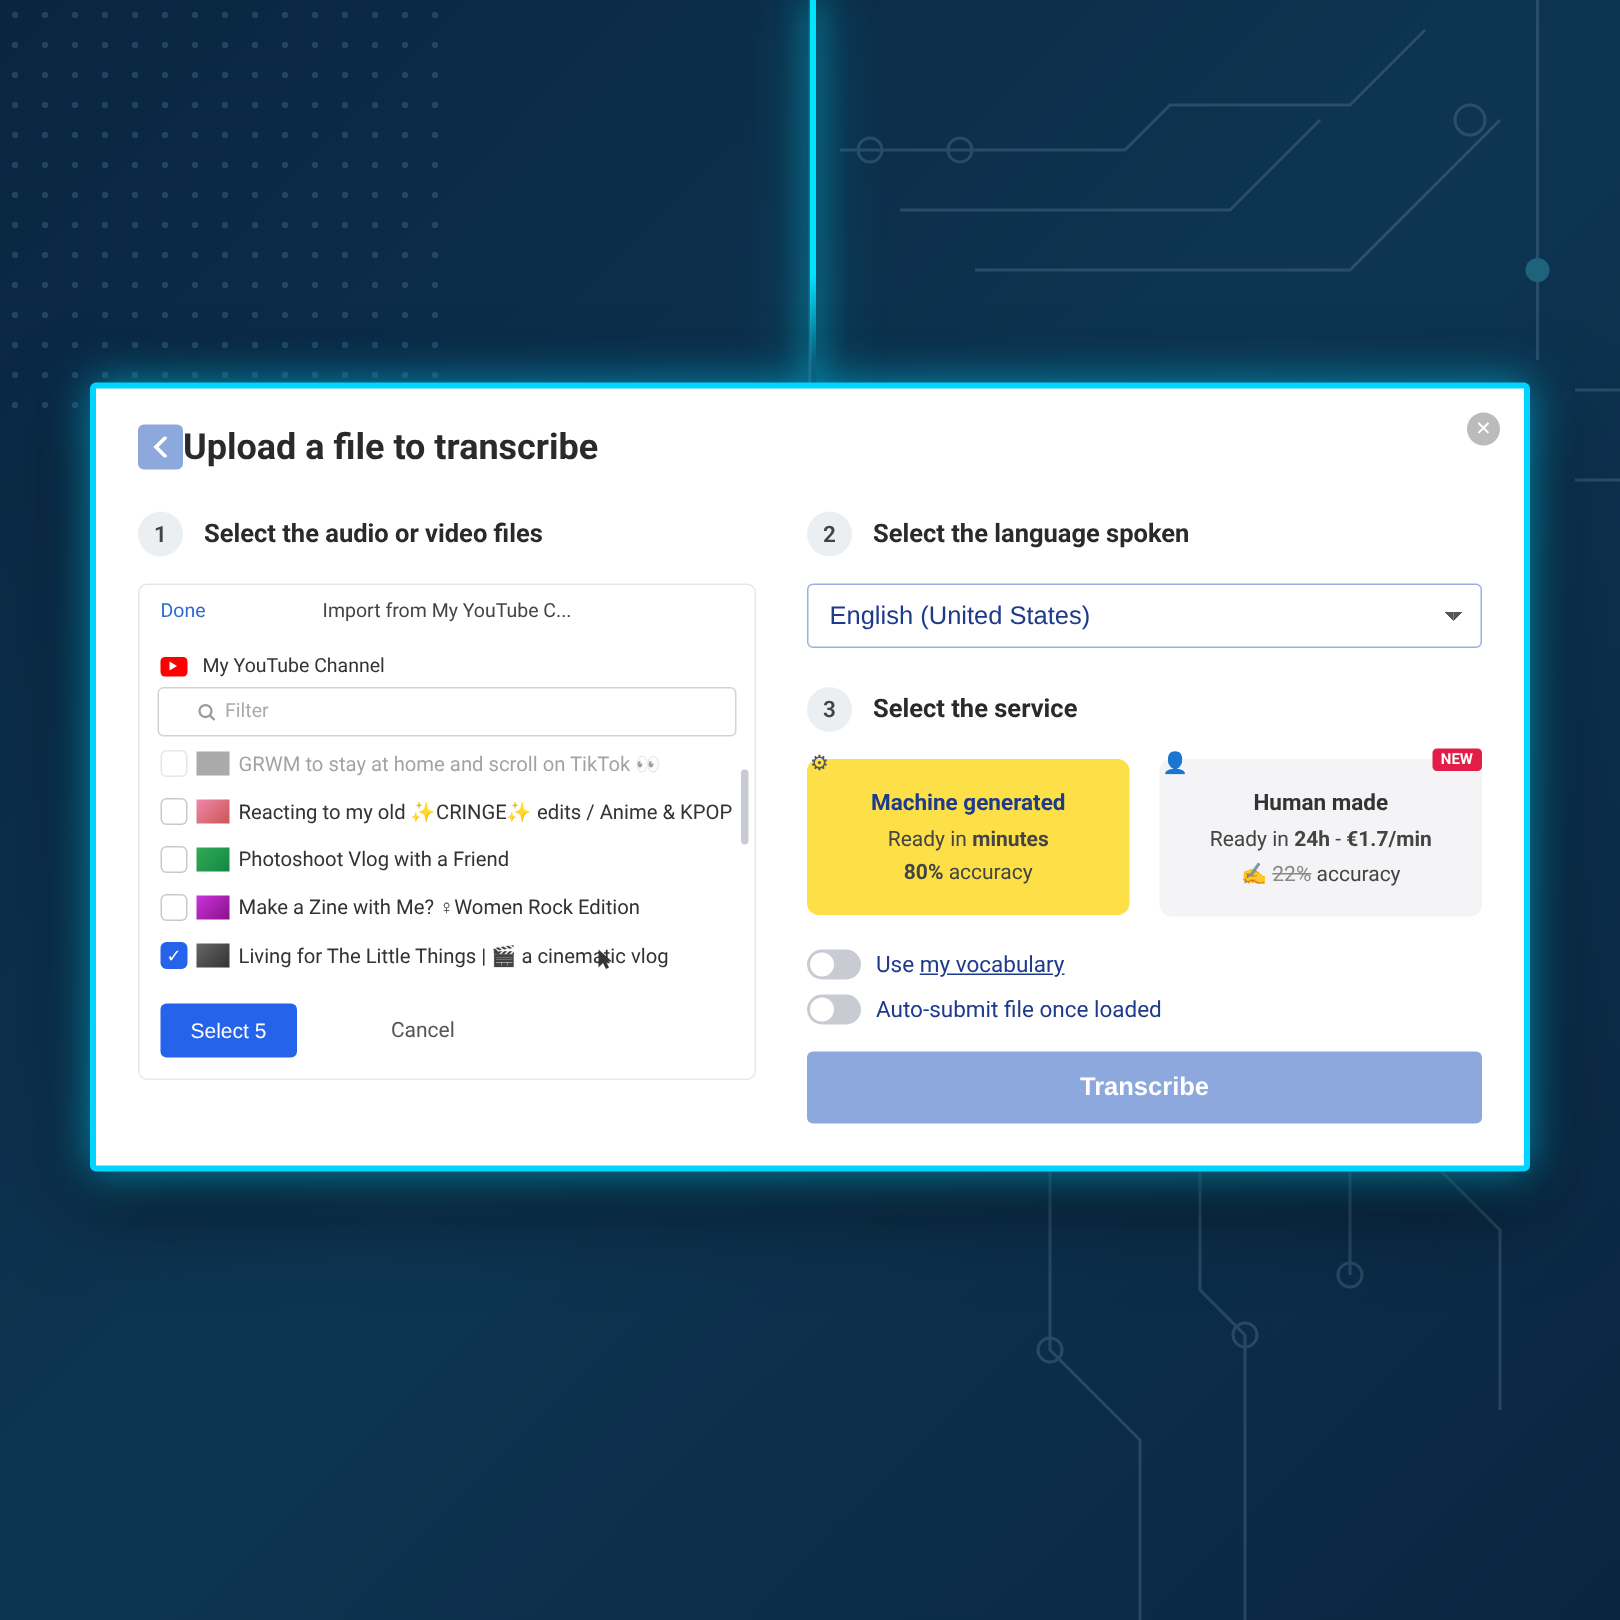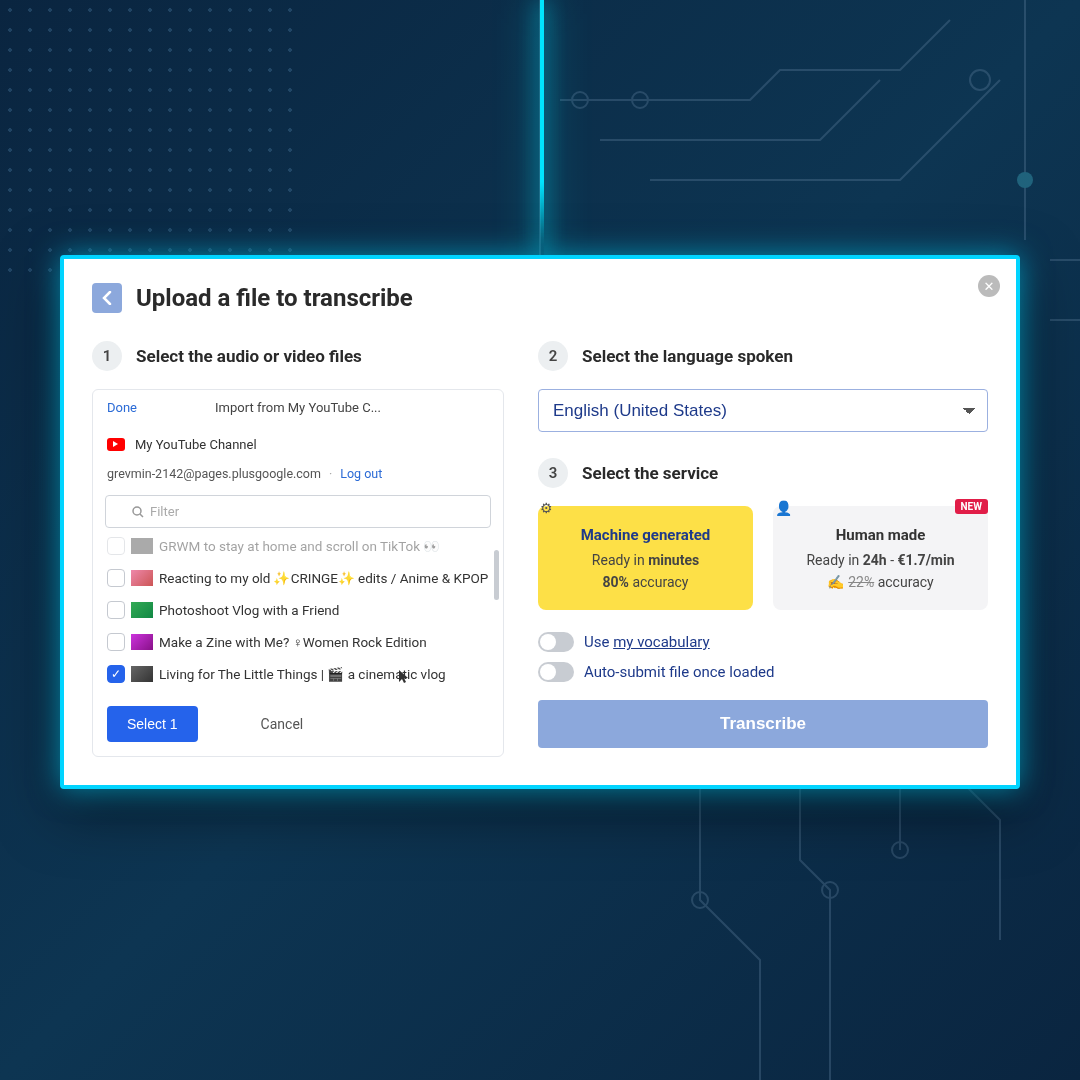--- a/index.html
+++ b/index.html
@@ -51,21 +51,20 @@
   color: #fff;
   display: flex;
   align-items: center;
   justify-content: center;
   font-size: 13px;
   cursor: pointer;
 }
 .modal-header {
   display: flex;
   align-items: center;
-  gap: 14px;
   margin-bottom: 28px;
 }
 .back-btn {
   width: 30px; height: 30px;
   background: #8ca8dc;
   border-radius: 4px;
   display: flex;
   align-items: center;
   justify-content: center;
   color: #fff;
@@ -369,25 +368,20 @@
       <div class="import-panel">
         <div class="import-top">
           <span class="done-link">Done</span>
           <span class="import-title">Import from My YouTube C...</span>
           <span style="width:30px"></span>
         </div>
         <div class="channel-row">
           <span class="yt-icon"></span>
           <span>My YouTube Channel</span>
         </div>
-        <div class="account-row">
-          <span>grevmin-2142@pages.plusgoogle.com</span>
-          <span class="sep">·</span>
-          <span class="logout-link">Log out</span>
-        </div>
         <div class="filter-box">
           <svg width="12" height="12" viewBox="0 0 12 12">
               <circle cx="5" cy="5" r="4" stroke="#999" stroke-width="1.5" fill="none"></circle>
               <line x1="8" y1="8" x2="11" y2="11" stroke="#999" stroke-width="1.5"></line>
             </svg>
           <span style="color:#aaa">Filter</span>
         </div>
         <div class="video-list">
           <div class="video-item cut">
             <span class="vchk"></span>
@@ -412,21 +406,21 @@
           <div class="video-item" style="position:relative">
             <span class="vchk checked">✓</span>
             <span class="vthumb t4"></span>
             <span>Living for The Little Things | 🎬 a cinematic vlog</span>
             <svg class="cursor-icon" style="left:292px; top:10px" viewBox="0 0 16 16">
                 <path d="M2 2 L2 14 L5 11 L7 15 L9 14 L7 10 L11 10 Z" fill="#333"></path>
               </svg>
           </div>
         </div>
         <div class="panel-actions">
-          <button class="select-btn">Select 1</button>
+          <button class="select-btn">Select 5</button>
           <span class="cancel-link">Cancel</span>
         </div>
       </div>
     </div>
 
     <div class="col-right">
       <div class="step-head">
         <div class="step-num">2</div>
         <div class="step-label">Select the language spoken</div>
       </div>

